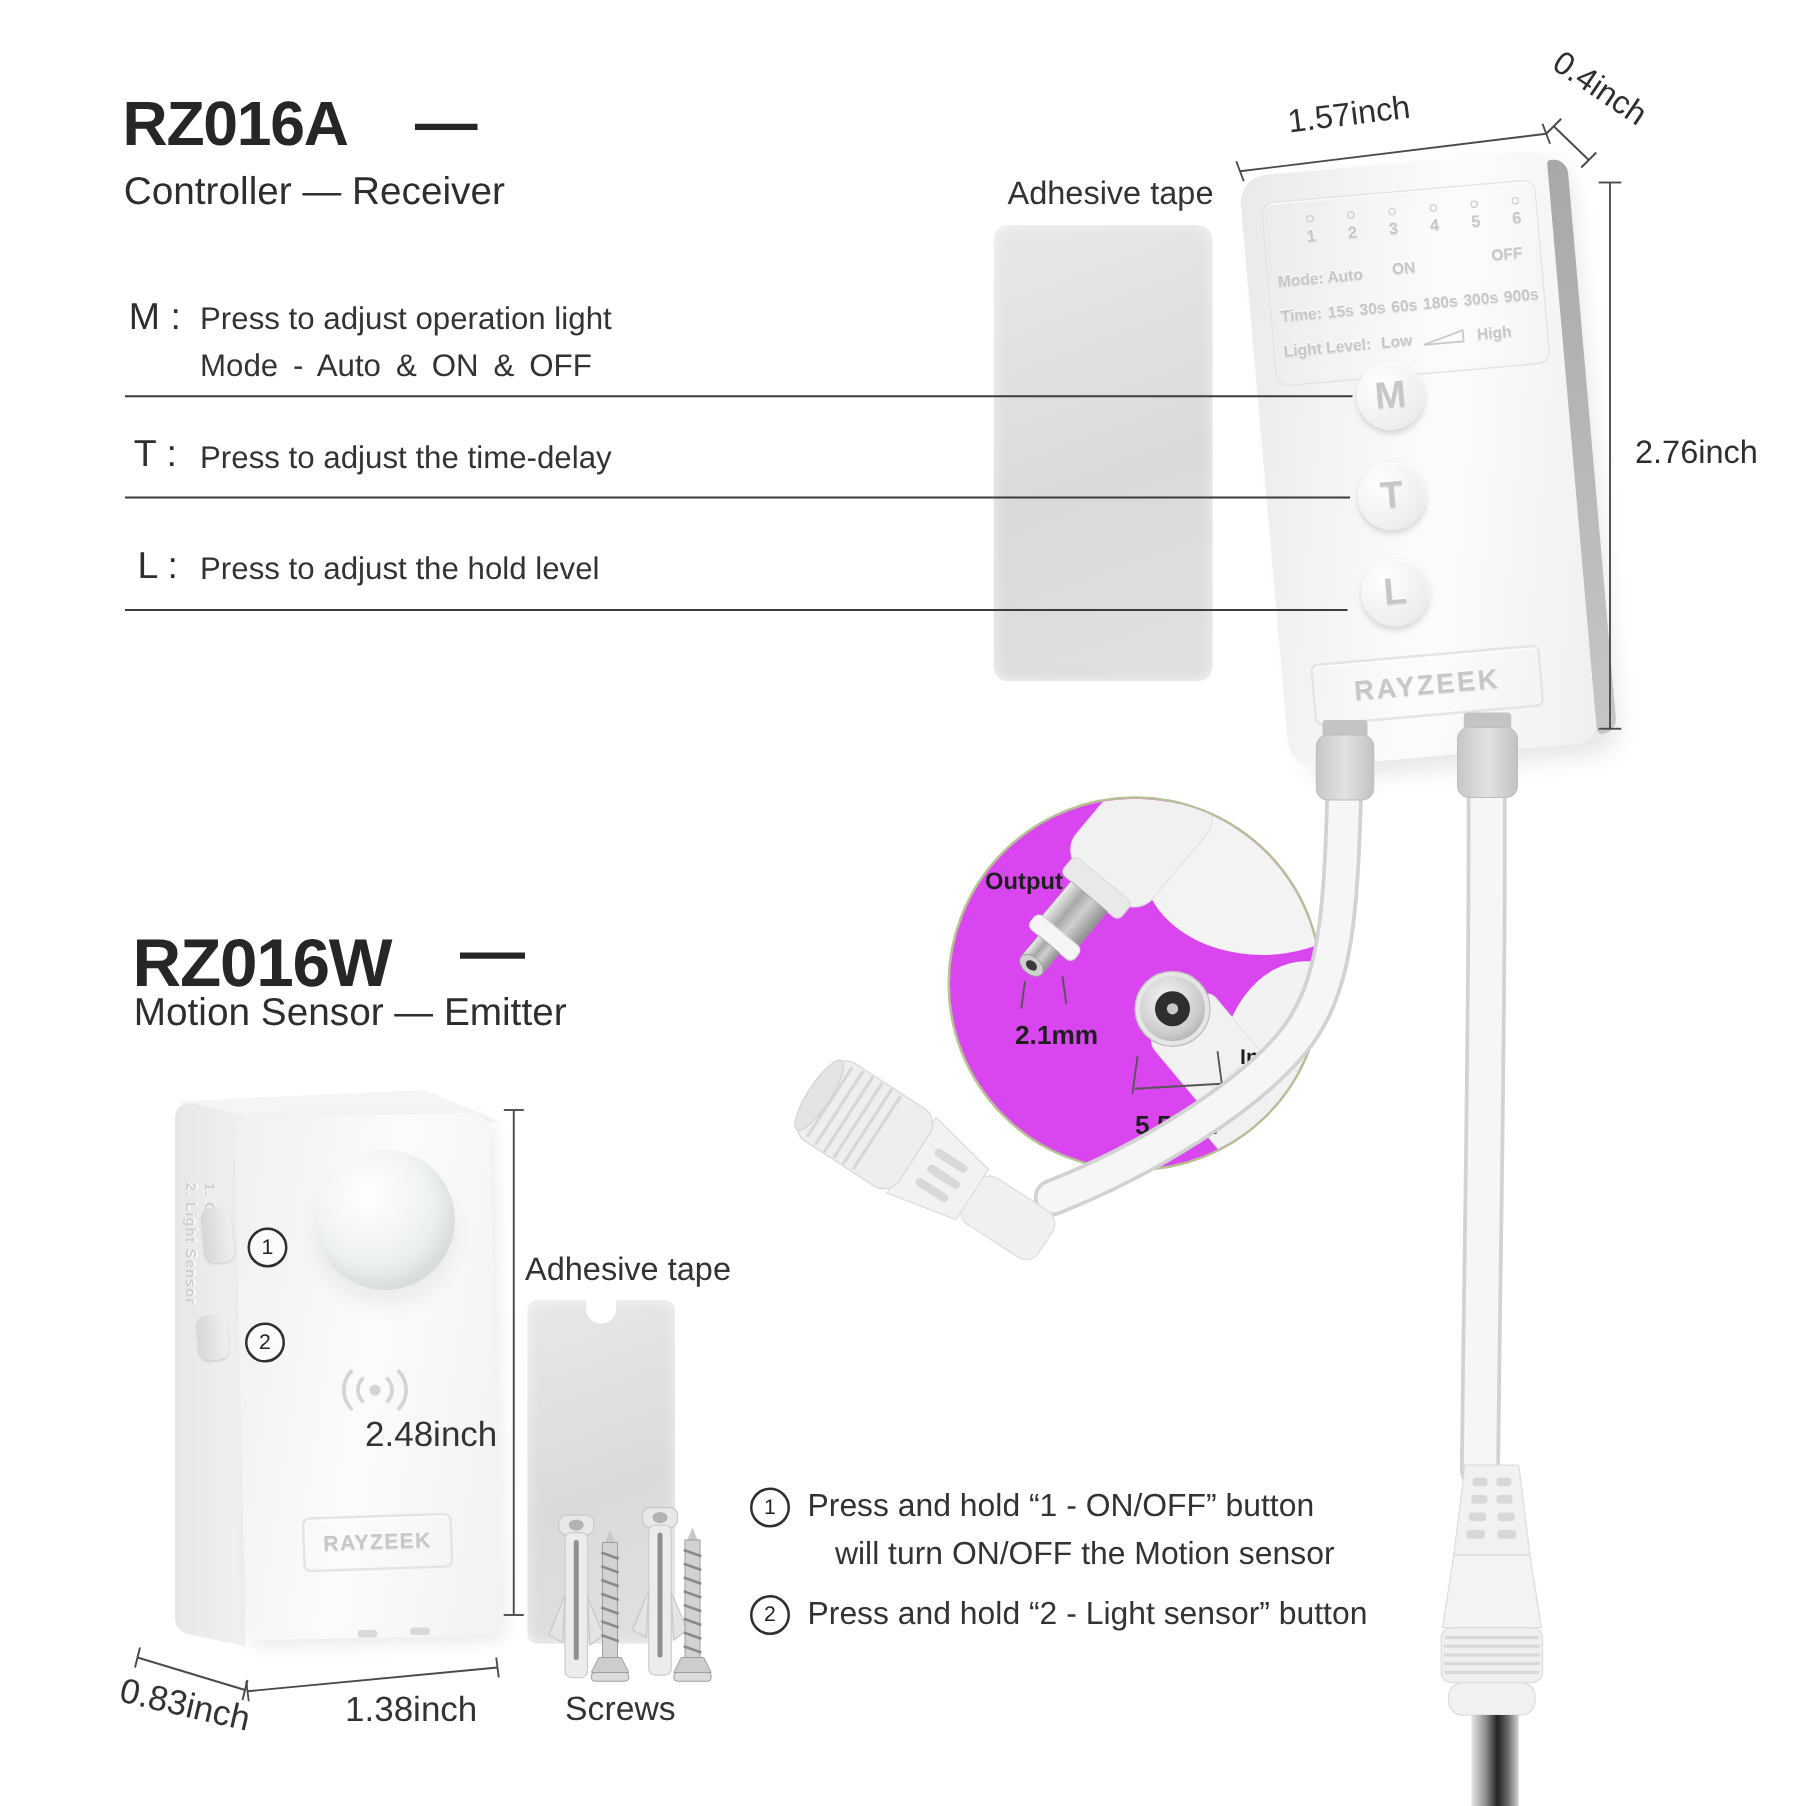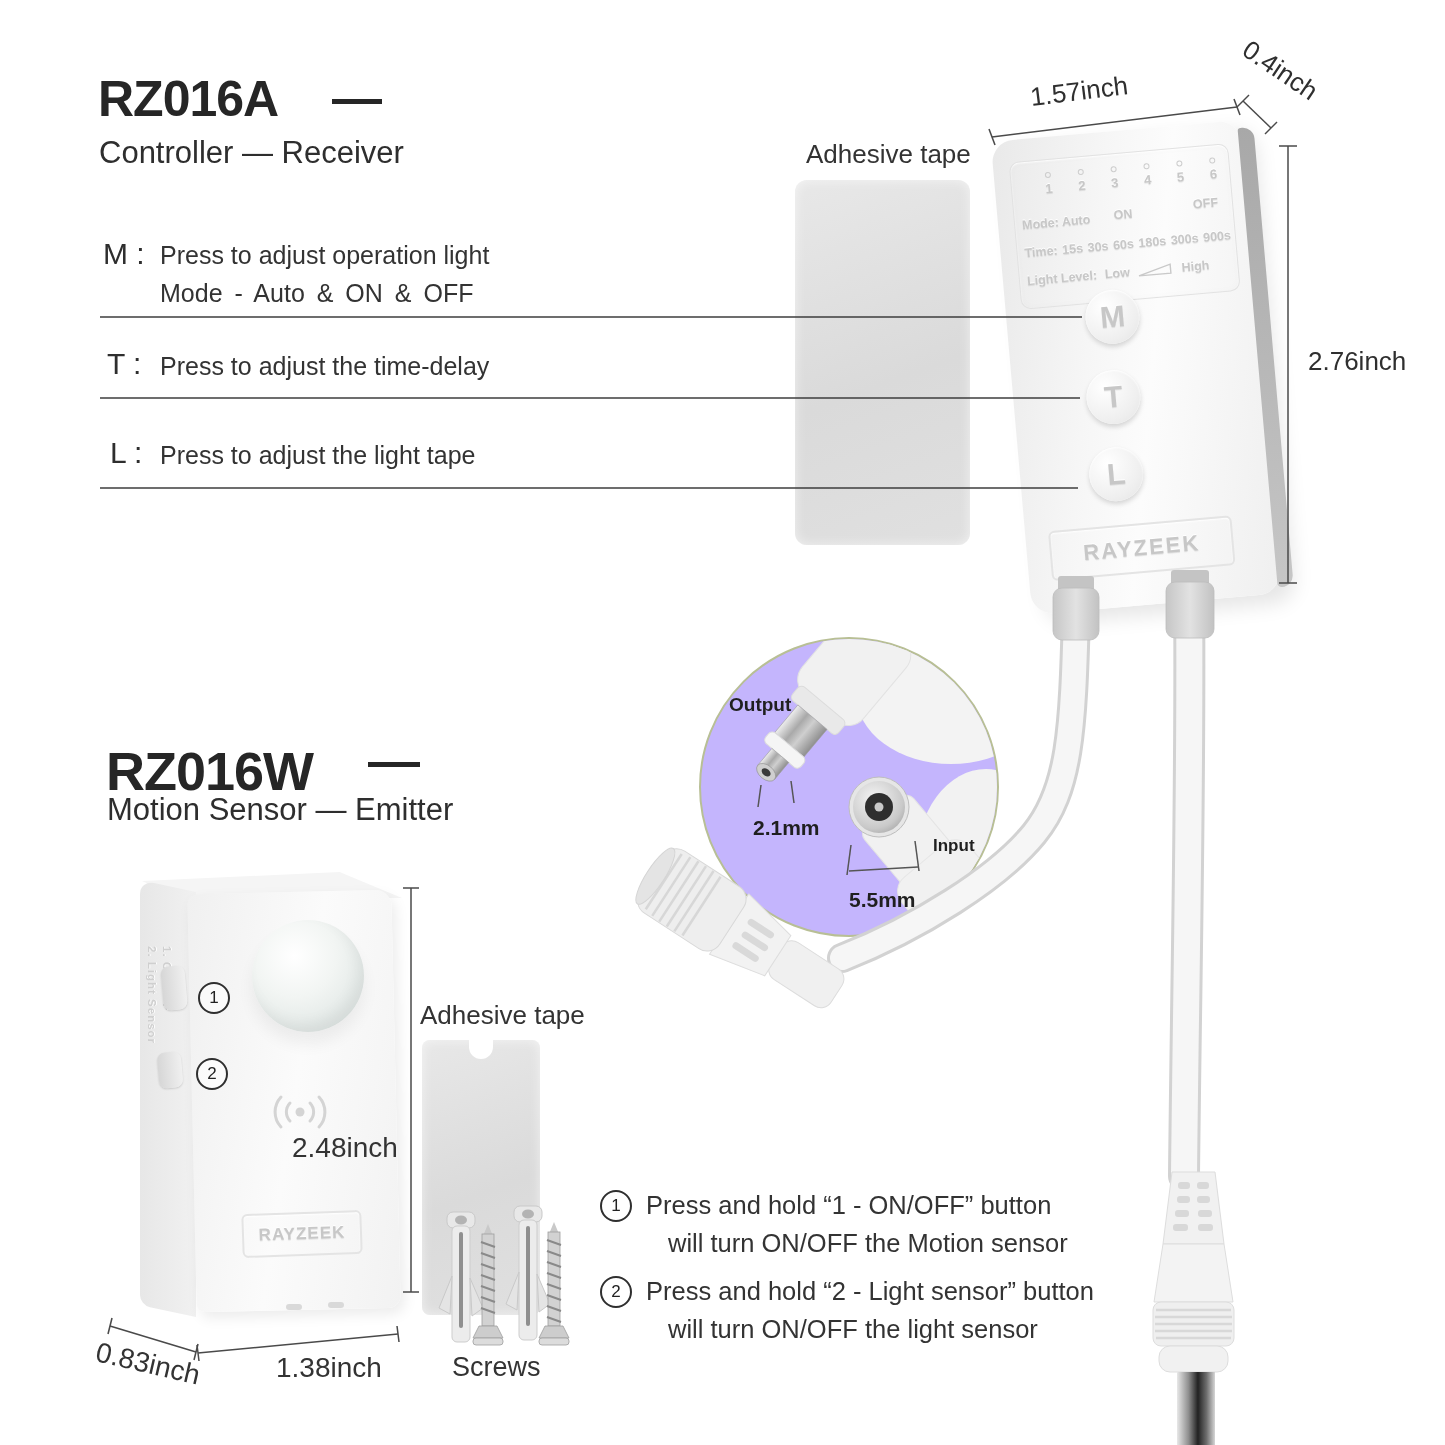--- a/index.html
+++ b/index.html
@@ -55,22 +55,22 @@
         box-shadow:0 12px 16px rgba(0,0,0,.06), inset -6px -8px 14px rgba(0,0,0,.05);}
   .sbtn{background:linear-gradient(90deg,#d6d6d6,#f0f0f0);border-radius:8px;transform:rotate(-5deg);
         box-shadow:0 1px 2px rgba(0,0,0,.15);}
   .ncirc{width:28px;height:28px;border:2px solid #2f2f2f;border-radius:50%;display:flex;align-items:center;
         justify-content:center;font-size:17px;color:#222;background:rgba(255,255,255,.6);}
   .sidetext{font-size:11.5px;font-weight:bold;color:#cfcfcf;letter-spacing:1px;line-height:15px;
         transform:rotate(90deg);transform-origin:left top;white-space:nowrap;
         text-shadow:0 -1px 0 rgba(255,255,255,.9);}
   .foot{background:#d9d9d9;border-radius:3px;}
   
-  #callout{left:699px;top:637px;width:296px;height:296px;border-radius:50%;border:2px solid #b8bf95;
-        background:#c4b5fd;overflow:hidden;z-index:5;}
+  #callout{left:758px;top:637px;width:296px;height:296px;border-radius:50%;border:2px solid #b8bf95;
+        background:#d946ef;overflow:hidden;z-index:5;}
   
   .inst{display:flex;align-items:flex-start;}
   .inst .ncirc{margin-right:14px;margin-top:4px;flex:none;}
   .inst-lines{font-size:25.5px;color:#333;line-height:38px;}
   .inst-l2{padding-left:22px;}
   
   .lab{font-size:27px;color:#333;}
   svg{display:block;}
   .layer{position:absolute;left:0;top:0;pointer-events:none;}
 </style>
@@ -82,21 +82,21 @@
   <div class="abs model" style="left:98px;top:70px;">RZ016A</div>
   <div class="abs model-dash" style="left:332px;top:99px;width:50px;"></div>
   <div class="abs ptype" style="left:99px;top:135px;">Controller — Receiver</div>
 
   <div class="abs feat-key" style="left:103px;top:237px;">M :</div>
   <div class="abs feat-text" style="left:160px;top:241px;">Press to adjust operation light</div>
   <div class="abs feat-text" style="left:160px;top:279px;word-spacing:5px;">Mode - Auto &amp; ON &amp; OFF</div>
   <div class="abs feat-key" style="left:107px;top:347px;">T :</div>
   <div class="abs feat-text" style="left:160px;top:352px;">Press to adjust the time-delay</div>
   <div class="abs feat-key" style="left:110px;top:436px;">L :</div>
-  <div class="abs feat-text" style="left:160px;top:441px;">Press to adjust the light tape</div>
+  <div class="abs feat-text" style="left:160px;top:441px;">Press to adjust the hold level</div>
 
   <div class="abs tape-label" style="left:806px;top:139px;">Adhesive tape</div>
   <div class="abs tape" style="left:795px;top:180px;width:175px;height:365px;"></div>
 
   <div id="ctrl" class="abs">
     <div class="abs panel">
       <div class="ch emboss" style="left:26px;"><div class="dot"></div><span>1</span></div>
       <div class="ch emboss" style="left:59px;"><div class="dot"></div><span>2</span></div>
       <div class="ch emboss" style="left:92px;"><div class="dot"></div><span>3</span></div>
       <div class="ch emboss" style="left:125px;"><div class="dot"></div><span>4</span></div>
@@ -392,17 +392,16 @@
     <div class="ncirc">1</div>
     <div class="inst-lines">
       <div>Press and hold  “1 - ON/OFF” button</div>
       <div class="inst-l2">will turn ON/OFF the Motion sensor</div>
     </div>
   </div>
   <div class="abs inst" style="left:600px;top:1272px;">
     <div class="ncirc">2</div>
     <div class="inst-lines">
       <div>Press and hold “2 - Light sensor” button</div>
-      <div class="inst-l2">will turn ON/OFF the light sensor</div>
     </div>
   </div>
 
 </div>
 
 </body></html>

